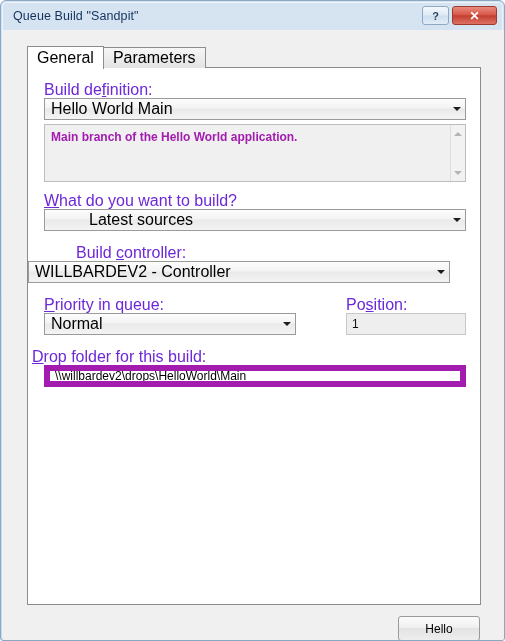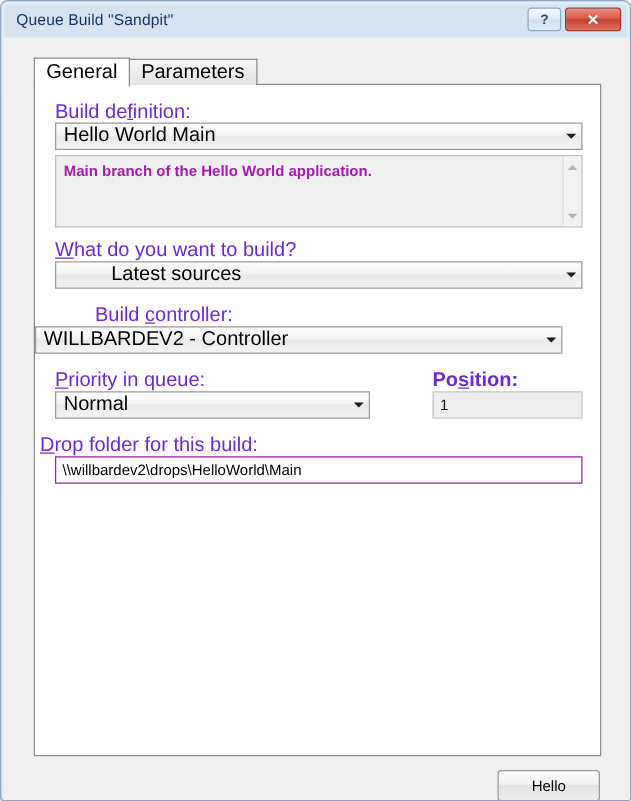--- a/index.html
+++ b/index.html
@@ -183,21 +183,21 @@
     width: 0; height: 0;
     border-left: 4px solid transparent;
     border-right: 4px solid transparent;
     border-top: 4px solid #1c1c1c;
   }
 
   .textinput {
     position: absolute;
     box-sizing: border-box;
     height: 22px;
-    border: 1px solid #a21caf;
+    border: 6px solid #a21caf;
     background: #ffffff;
     display: flex;
     align-items: center;
     padding-left: 5px;
     font-size: 12px;
     color: #000;
     white-space: nowrap;
     overflow: hidden;
   }
   .textinput-readonly {
@@ -334,21 +334,21 @@
       </div>
 
       <div class="field-label" style="left:16px; top:228px;"><span></span><u>P</u><span>riority in queue:</span></div>
       <div class="combo" style="left:16px; top:245px; width:252px;">
         <div class="combo-text">Normal</div>
         <div class="combo-arrow">
             <i></i>
           </div>
       </div>
 
-      <div class="field-label" style="left:318px; top:228px;font-weight:bold;"><span>Po</span><u>s</u><span>ition:</span></div>
+      <div class="field-label" style="left:318px; top:228px;"><span>Po</span><u>s</u><span>ition:</span></div>
       <div class="textinput textinput-readonly" style="left:318px; top:245px; width:120px;">1</div>
 
       <div class="field-label" style="left:4px; top:280px;text-align:right;"><span></span><u>D</u><span>rop folder for this build:</span></div>
       <div class="textinput" style="left:16px; top:297px; width:422px;">\\willbardev2\drops\HelloWorld\Main</div>
 
     </div>
 
     <div class="btn" style="left:395px; top:586px; width:82px;">Hello</div>
 
   </div>

